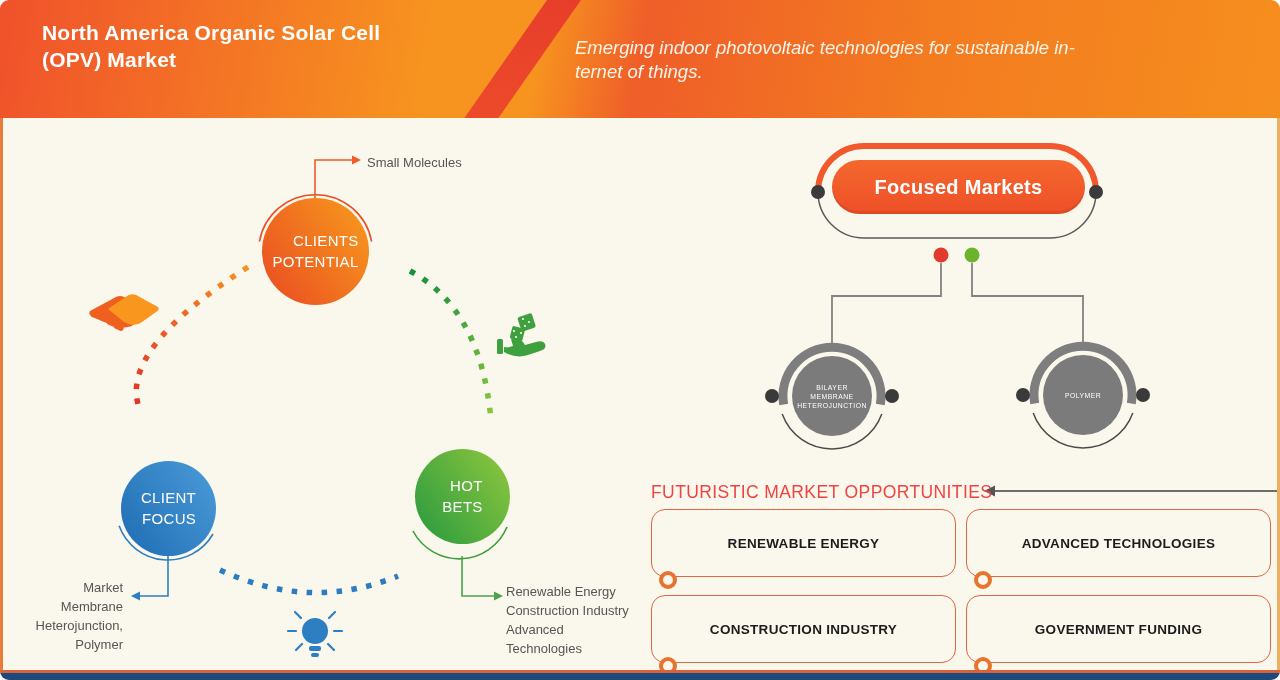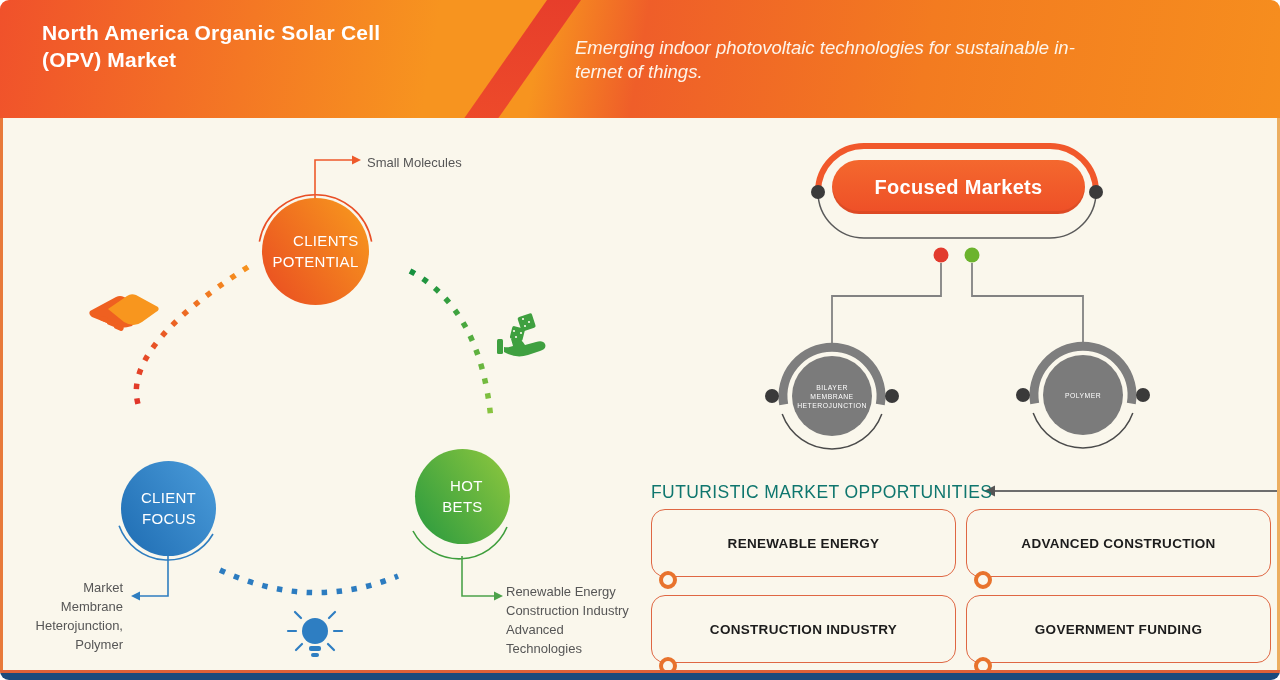--- a/index.html
+++ b/index.html
@@ -46,21 +46,21 @@
   .pill { position:absolute; left:832px; top:160px; width:253px; height:54px; border-radius:31px;
     background:linear-gradient(180deg,#f4682e,#ee4f27); color:#fff; font-size:20px; font-weight:bold;
     letter-spacing:.3px; display:flex; align-items:center; justify-content:center;
     box-shadow:inset 0 -3px 0 rgba(0,0,0,.07);text-align:right; }
   .sub-label { position:absolute; width:84px; color:#ffffff; text-align:center; font-size:6.8px;
     line-height:9px; letter-spacing:.5px; }
   .sub-label.left  { left:790px; top:383px; }
   .sub-label.right { left:1041px; top:391px; }
 
   
-  .opp-head { position:absolute; left:651px; top:482px; color:#0f766e; font-size:17.5px;
+  .opp-head { position:absolute; left:651px; top:482px; color:#ef4444; font-size:17.5px;
     letter-spacing:.4px; font-weight:normal; }
   .opp-grid { position:absolute; left:651px; top:509px; width:620px; display:grid;
     grid-template-columns:305px 305px; column-gap:10px; row-gap:18px; }
   .opp-box { position:relative; height:68px; border:1.6px solid #df6743; border-radius:14px;
     display:flex; align-items:center; justify-content:center; color:#1c1c1c; font-size:13.5px;
     font-weight:bold; letter-spacing:.3px; text-align:center; }
   .knob { position:absolute; left:7px; bottom:-13px; width:18px; height:18px; border:4px solid #e8732d;
     border-radius:50%; background:#faf7ec; }
 </style>
 </head>
@@ -211,21 +211,21 @@
 HETEROJUNCTION</div>
   <div class="sub-label right pre">POLYMER</div>
 
   <div class="opp-head">FUTURISTIC MARKET OPPORTUNITIES</div>
   <div class="opp-grid">
     <div class="opp-box">
       <span>RENEWABLE ENERGY</span>
       <i class="knob"></i>
     </div>
     <div class="opp-box">
-      <span>ADVANCED CONSTRUCTION</span>
+      <span>ADVANCED TECHNOLOGIES</span>
       <i class="knob"></i>
     </div>
     <div class="opp-box">
       <span>CONSTRUCTION INDUSTRY</span>
       <i class="knob"></i>
     </div>
     <div class="opp-box">
       <span>GOVERNMENT FUNDING</span>
       <i class="knob"></i>
     </div>

